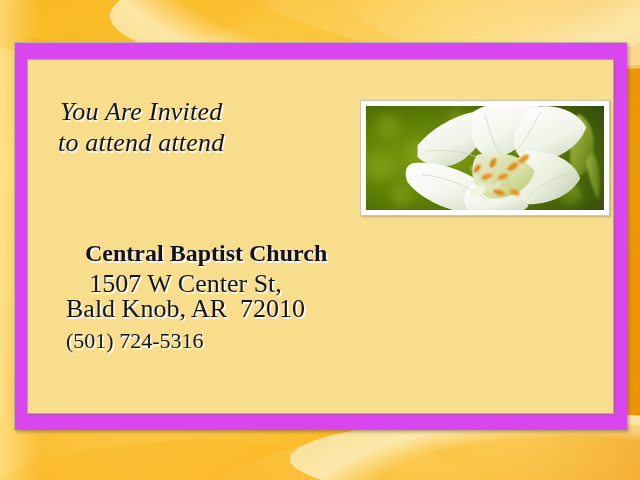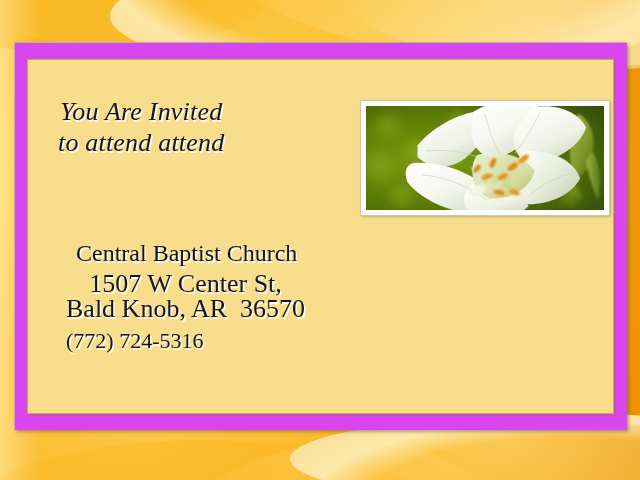--- a/index.html
+++ b/index.html
@@ -123,22 +123,22 @@
     font-style: italic;
     font-size: 26px;
     line-height: 31px;
     color: #16161d;
     text-shadow: 1.5px 1.5px 0 rgba(255,255,255,0.95);
     white-space: pre;
     letter-spacing: 0.2px;
   }
   .org {
     position: absolute;
-    left: 48px; top: 179px;
-    font-weight: normal;
+    left: 57px; top: 179px;
+    font-weight: bold;
     font-size: 24px;
     line-height: 28px;
     color: #131320;
     text-shadow: 1.5px 1.5px 0 rgba(255,255,255,0.95);
     white-space: pre;
   }
   .addr {
     position: absolute;
     left: 38px; top: 211px;
     font-size: 26px;
@@ -196,23 +196,23 @@
   <div class="arc-bot"></div>
 
   <div id="white-frame">
 
     <div id="panel">
 
       <div class="headline"><span>You Are Invited</span><br><span>to attend attend</span><br></div>
 
       <div class="org">Central Baptist Church</div>
 
-      <div class="addr"><span>1507 W Center St,</span><br><span>Bald Knob, AR  36570</span></div>
-
-      <div class="phone">(772) 724-5316</div>
+      <div class="addr"><span>1507 W Center St,</span><br><span>Bald Knob, AR  72010</span></div>
+
+      <div class="phone">(501) 724-5316</div>
 
       <div id="photo-frame">
         <div id="photo">
           <svg viewBox="0 0 240 106" preserveAspectRatio="none">
             <defs>
               <radialGradient id="gBg" cx="28%" cy="52%" r="86%">
                 <stop offset="0%" stop-color="#7E9C12"></stop>
                 <stop offset="45%" stop-color="#5E7F05"></stop>
                 <stop offset="100%" stop-color="#36500B"></stop>
               </radialGradient>

